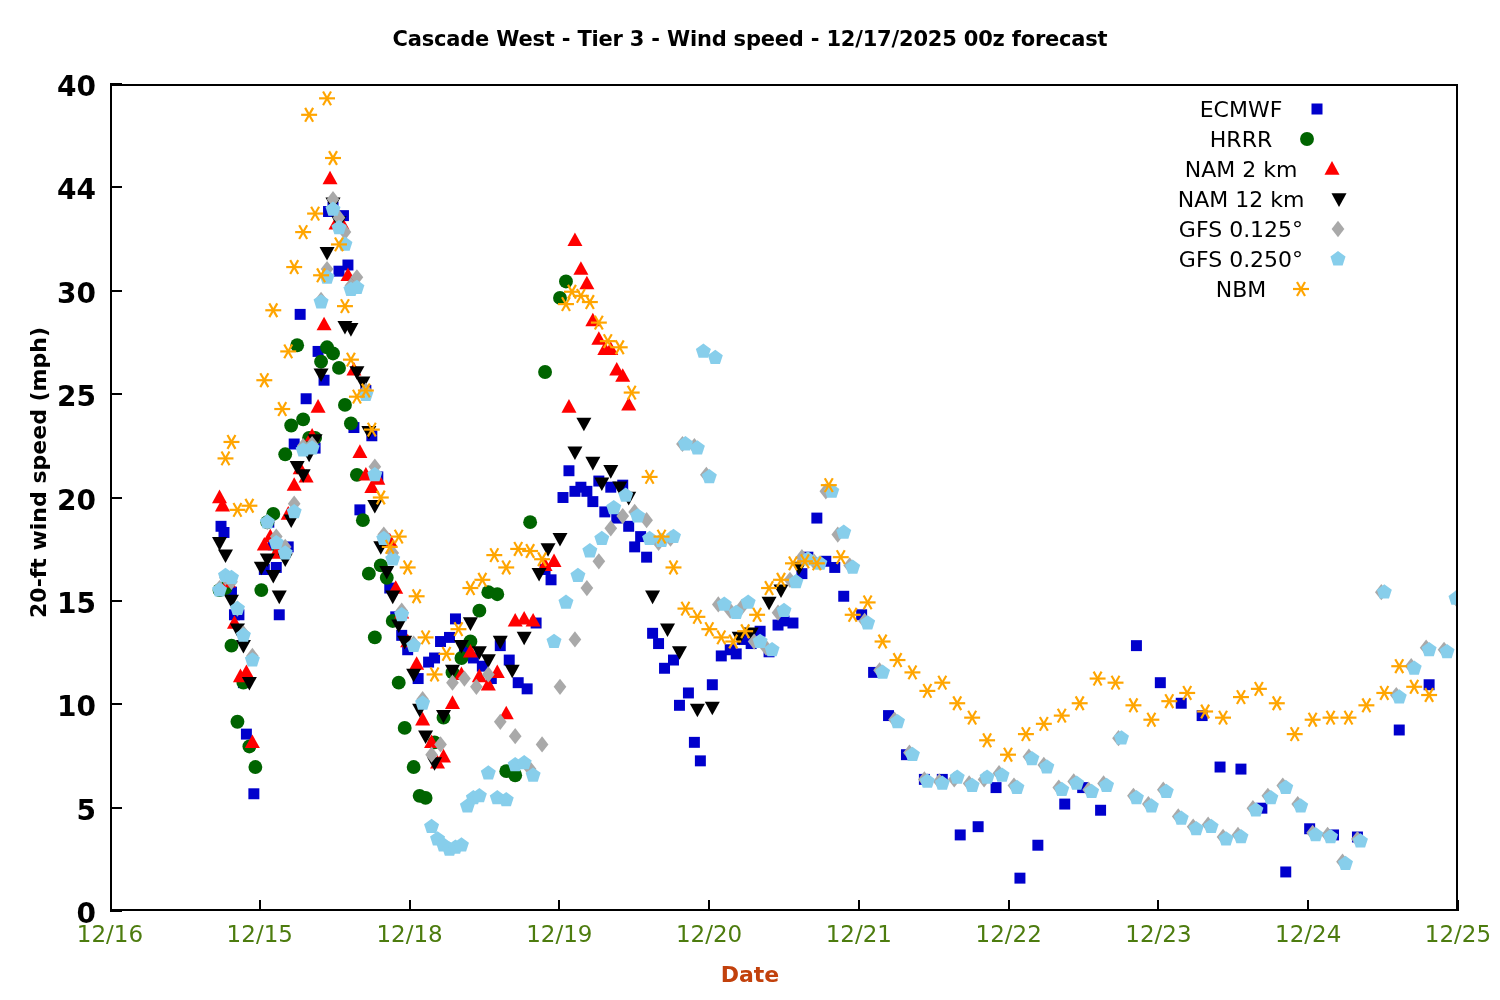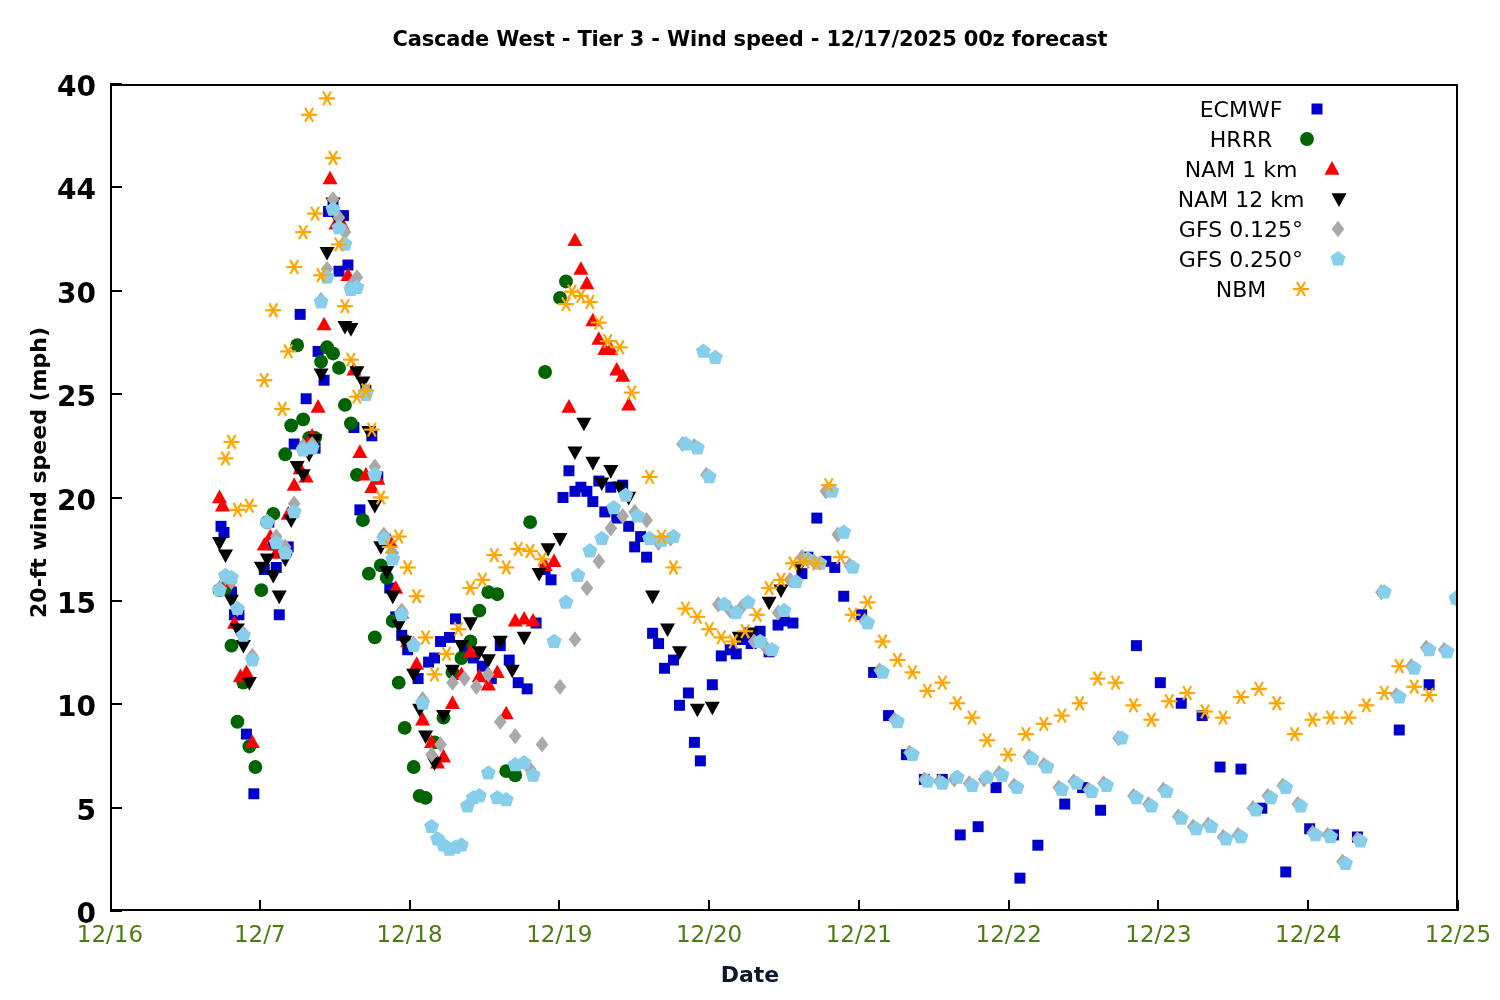--- a/index.html
+++ b/index.html
@@ -89,21 +89,21 @@
     transform-origin: center center;
   }
   #x-axis-label {
     position: absolute;
     left: 0;
     top: 962px;
     width: 1500px;
     text-align: center;
     font-size: 22px;
     font-weight: bold;
-    color: #0f172a;
+    color: #c2410c;
   }
   #legend {
     position: absolute;
     left: 1140px;
     top: 94px;
     width: 250px;
   }
   .legend-row {
     display: flex;
     align-items: center;
@@ -151,21 +151,21 @@
       <div class="y-tick-mark" style="left: 110px; top: 393.125px;"></div>
       <div class="y-tick-label" style="left: 16px; top: 276.75px;">30</div>
       <div class="y-tick-mark" style="left: 110px; top: 289.75px;"></div>
       <div class="y-tick-label" style="left: 16px; top: 173.375px;">44</div>
       <div class="y-tick-mark" style="left: 110px; top: 186.375px;"></div>
       <div class="y-tick-label" style="left: 16px; top: 70px;">40</div>
       <div class="y-tick-mark" style="left: 110px; top: 83px;"></div>
     </div>
   <div id="x-ticks">
       <div class="x-tick-label" style="left: 35px; top: 921px;">12/16</div>
-      <div class="x-tick-label" style="left: 184.778px; top: 921px;">12/7</div>
+      <div class="x-tick-label" style="left: 184.778px; top: 921px;">12/15</div>
       <div class="x-tick-mark" style="left: 258.778px; top: 900px;"></div>
       <div class="x-tick-label" style="left: 334.556px; top: 921px;">12/18</div>
       <div class="x-tick-mark" style="left: 408.556px; top: 900px;"></div>
       <div class="x-tick-label" style="left: 484.333px; top: 921px;">12/19</div>
       <div class="x-tick-mark" style="left: 558.333px; top: 900px;"></div>
       <div class="x-tick-label" style="left: 634.111px; top: 921px;">12/20</div>
       <div class="x-tick-mark" style="left: 708.111px; top: 900px;"></div>
       <div class="x-tick-label" style="left: 783.889px; top: 921px;">12/21</div>
       <div class="x-tick-mark" style="left: 857.889px; top: 900px;"></div>
       <div class="x-tick-label" style="left: 933.667px; top: 921px;">12/22</div>
@@ -1197,21 +1197,21 @@
       </div>
       <div class="legend-row">
         <span class="legend-label">HRRR</span>
         <span class="legend-marker">
           <svg width="26" height="26" viewBox="0 0 26 26">
             <circle cx="0" cy="0" r="6.959999999999999" fill="#006400" transform="translate(13,13)"></circle>
           </svg>
         </span>
       </div>
       <div class="legend-row">
-        <span class="legend-label">NAM 1 km</span>
+        <span class="legend-label">NAM 2 km</span>
         <span class="legend-marker">
           <svg width="26" height="26" viewBox="0 0 26 26">
             <polygon points="0,-7.92 -7.524,5.7024 7.524,5.7024" fill="#FF0000" transform="translate(13,13)"></polygon>
           </svg>
         </span>
       </div>
       <div class="legend-row">
         <span class="legend-label">NAM 12 km</span>
         <span class="legend-marker">
           <svg width="26" height="26" viewBox="0 0 26 26">

